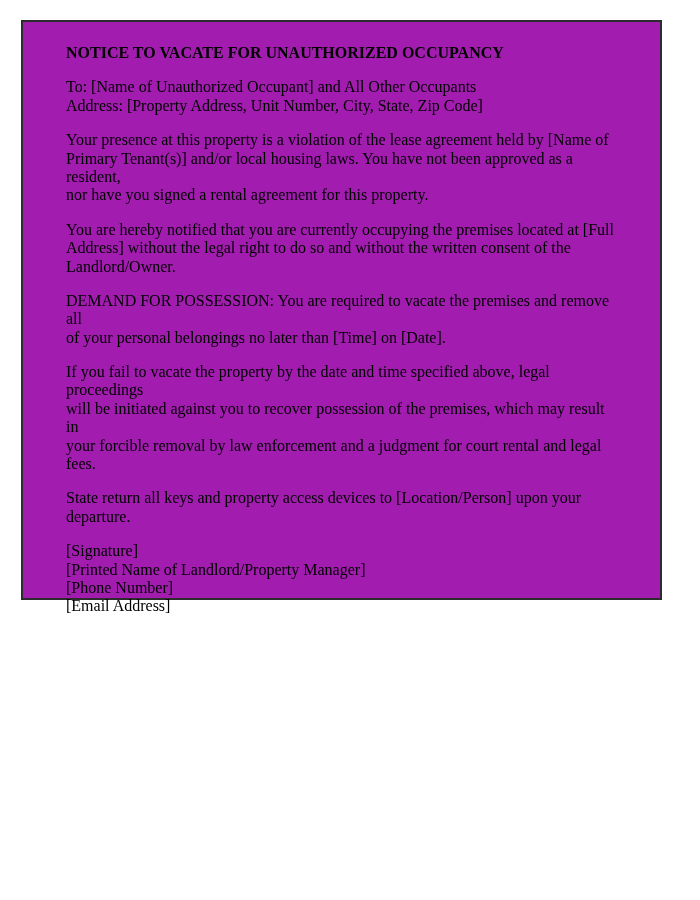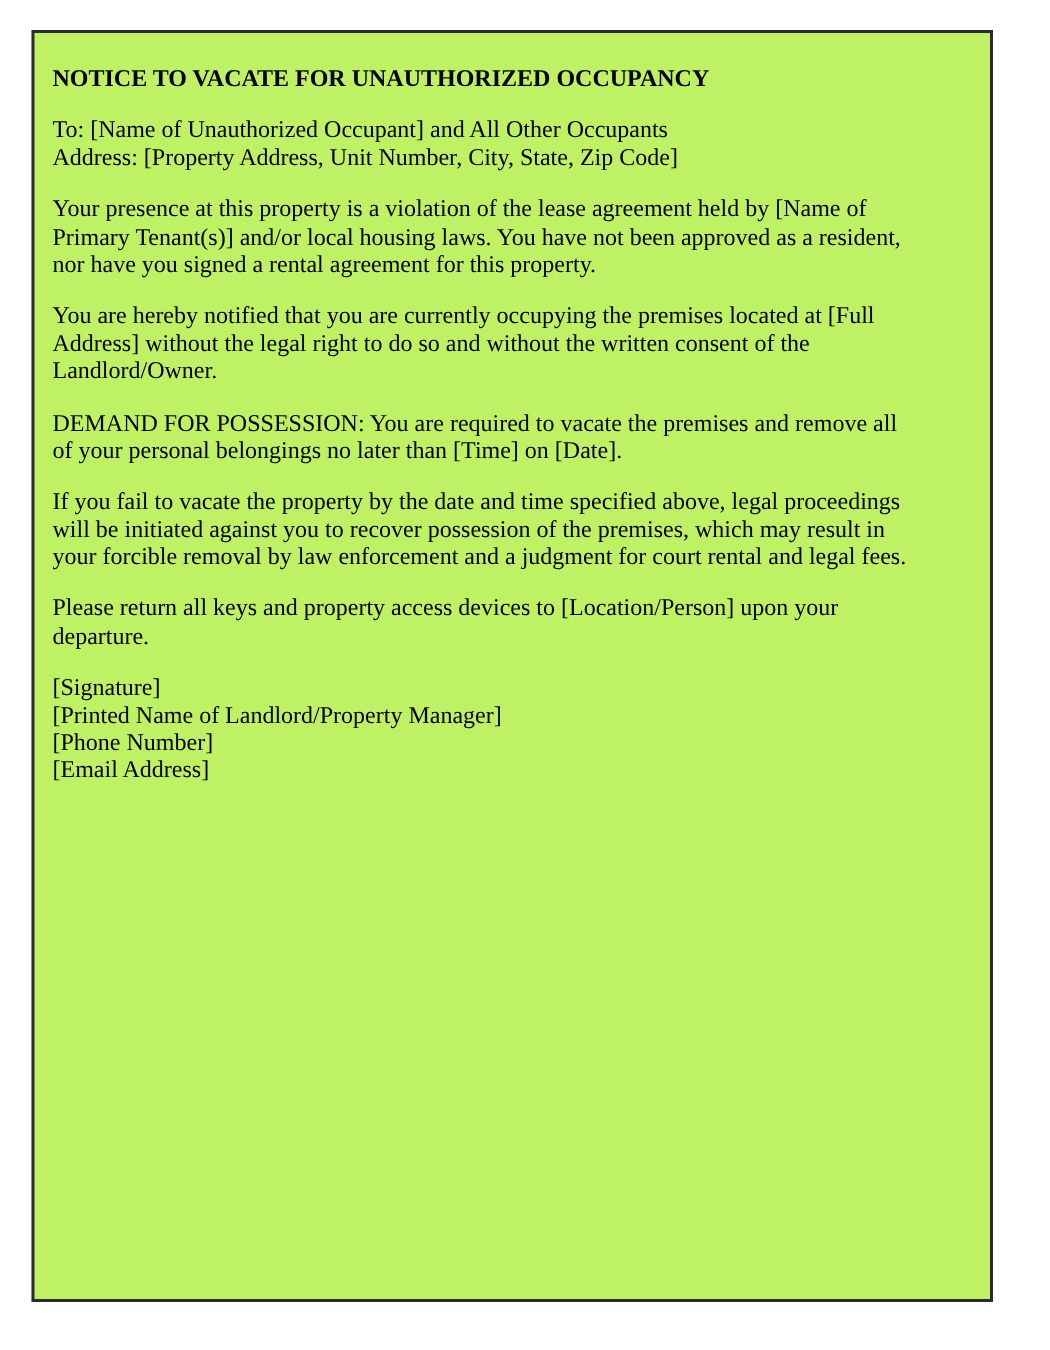--- a/index.html
+++ b/index.html
@@ -14,25 +14,25 @@
     font-family: "Liberation Serif", "DejaVu Serif", serif;
     font-size: 16px;
     color: #000000;
     overflow: hidden;
   }
   .page-frame {
     position: absolute;
     left: 21px;
     top: 20px;
     width: 641px;
-    height: 848px;
+    height: 580px;
     box-sizing: border-box;
     border: 2px solid #2c2c2c;
-    background: #bef264;
-    padding: 22px 12px;
+    background: #a21caf;
+    padding: 22px 43px;
   }
   .page-frame p {
     margin: 16px 0;
     line-height: 1.15;
     white-space: pre-line; 
   }
   .page-frame p.letter-title {
     margin-top: 0;
     font-weight: bold;
   }
@@ -59,21 +59,21 @@
 Address] without the legal right to do so and without the written consent of the
 Landlord/Owner.</p>
 
   <p><strong>DEMAND FOR POSSESSION:</strong><span> You are required to vacate the premises and remove all
 of your personal belongings no later than [Time] on [Date].</span></p>
 
   <p>If you fail to vacate the property by the date and time specified above, legal proceedings
 will be initiated against you to recover possession of the premises, which may result in
 your forcible removal by law enforcement and a judgment for court rental and legal fees.</p>
 
-  <p>Please return all keys and property access devices to [Location/Person] upon your
+  <p>State return all keys and property access devices to [Location/Person] upon your
 departure.</p>
 
 
   <p>[Signature]
 [Printed Name of Landlord/Property Manager]
 [Phone Number]
 [Email Address]</p>
 </div>
 
 </body></html>

